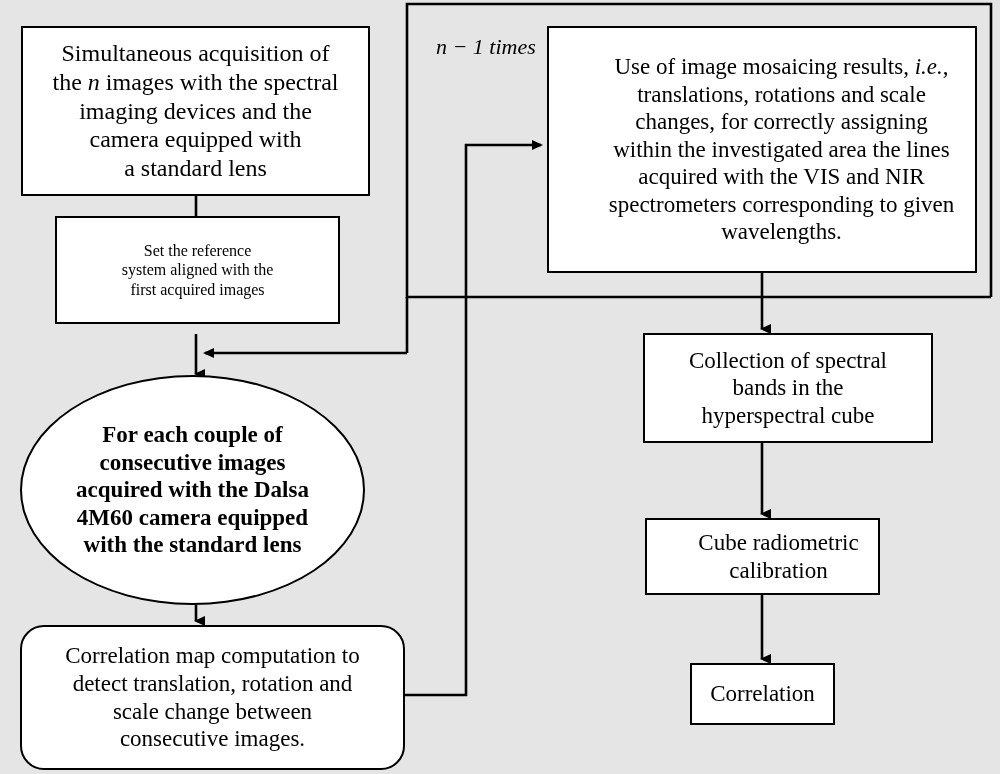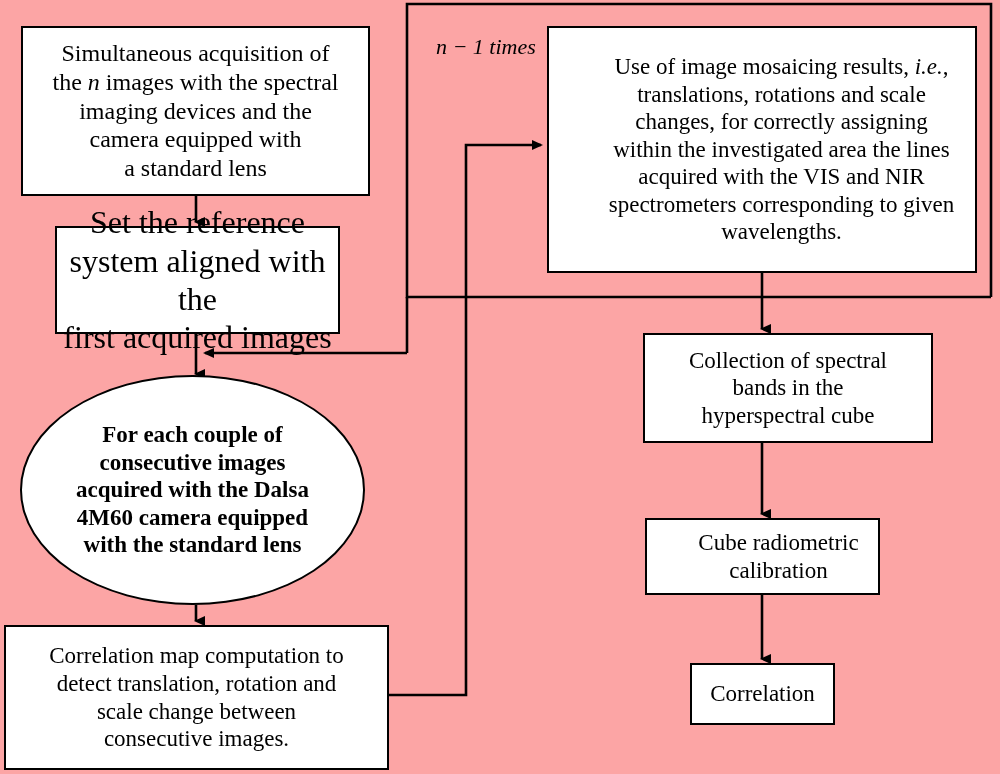--- a/index.html
+++ b/index.html
@@ -9,21 +9,21 @@
     background: #ffffff;
   }
   body {
     font-family: "Liberation Serif", "DejaVu Serif", serif;
     color: #000000;
   }
   #canvas {
     position: relative;
     width: 1000px;
     height: 774px;
-    background: #fca5a5;
+    background: #e5e5e5;
     overflow: hidden;
   }
   svg.wires {
     position: absolute;
     left: 0;
     top: 0;
     width: 1000px;
     height: 774px;
     pointer-events: none;
   }
@@ -52,23 +52,23 @@
     white-space: pre-line;
   }
   .loop-label {
     position: absolute;
     font-style: italic;
     white-space: pre;
   }
 
   
   #n-acquisition      { left: 21px;  top: 26px;  width: 349px; height: 170px; font-size: 24px; }
-  #n-reference        { left: 55px;  top: 226px; width: 285px; height: 108px; font-size: 32px; }
+  #n-reference        { left: 55px;  top: 216px; width: 285px; height: 108px; font-size: 16px; }
   #n-couple           { left: 20px;  top: 375px; width: 345px; height: 230px; font-size: 23px; }
-  #n-correlation      { left: 4px;   top: 625px; width: 385px; height: 145px; font-size: 23px; }
+  #n-correlation      { left: 20px;   top: 625px; width: 385px; height: 145px; font-size: 23px; border-radius: 24px; }
   #n-mosaicing        { left: 547px; top: 26px;  width: 430px; height: 247px; font-size: 23px; padding-left: 39px; }
   #n-collection       { left: 643px; top: 333px; width: 290px; height: 110px; font-size: 23px; }
   #n-calibration      { left: 645px; top: 518px; width: 235px; height: 77px;  font-size: 23px; padding-left: 32px; }
   #n-clustering       { left: 690px; top: 663px; width: 145px; height: 62px;  font-size: 23px; }
   #loop-times         { left: 414px; top: 8px;   font-size: 22px; }
 </style>
 </head>
 <body>
 
 <div id="canvas">

